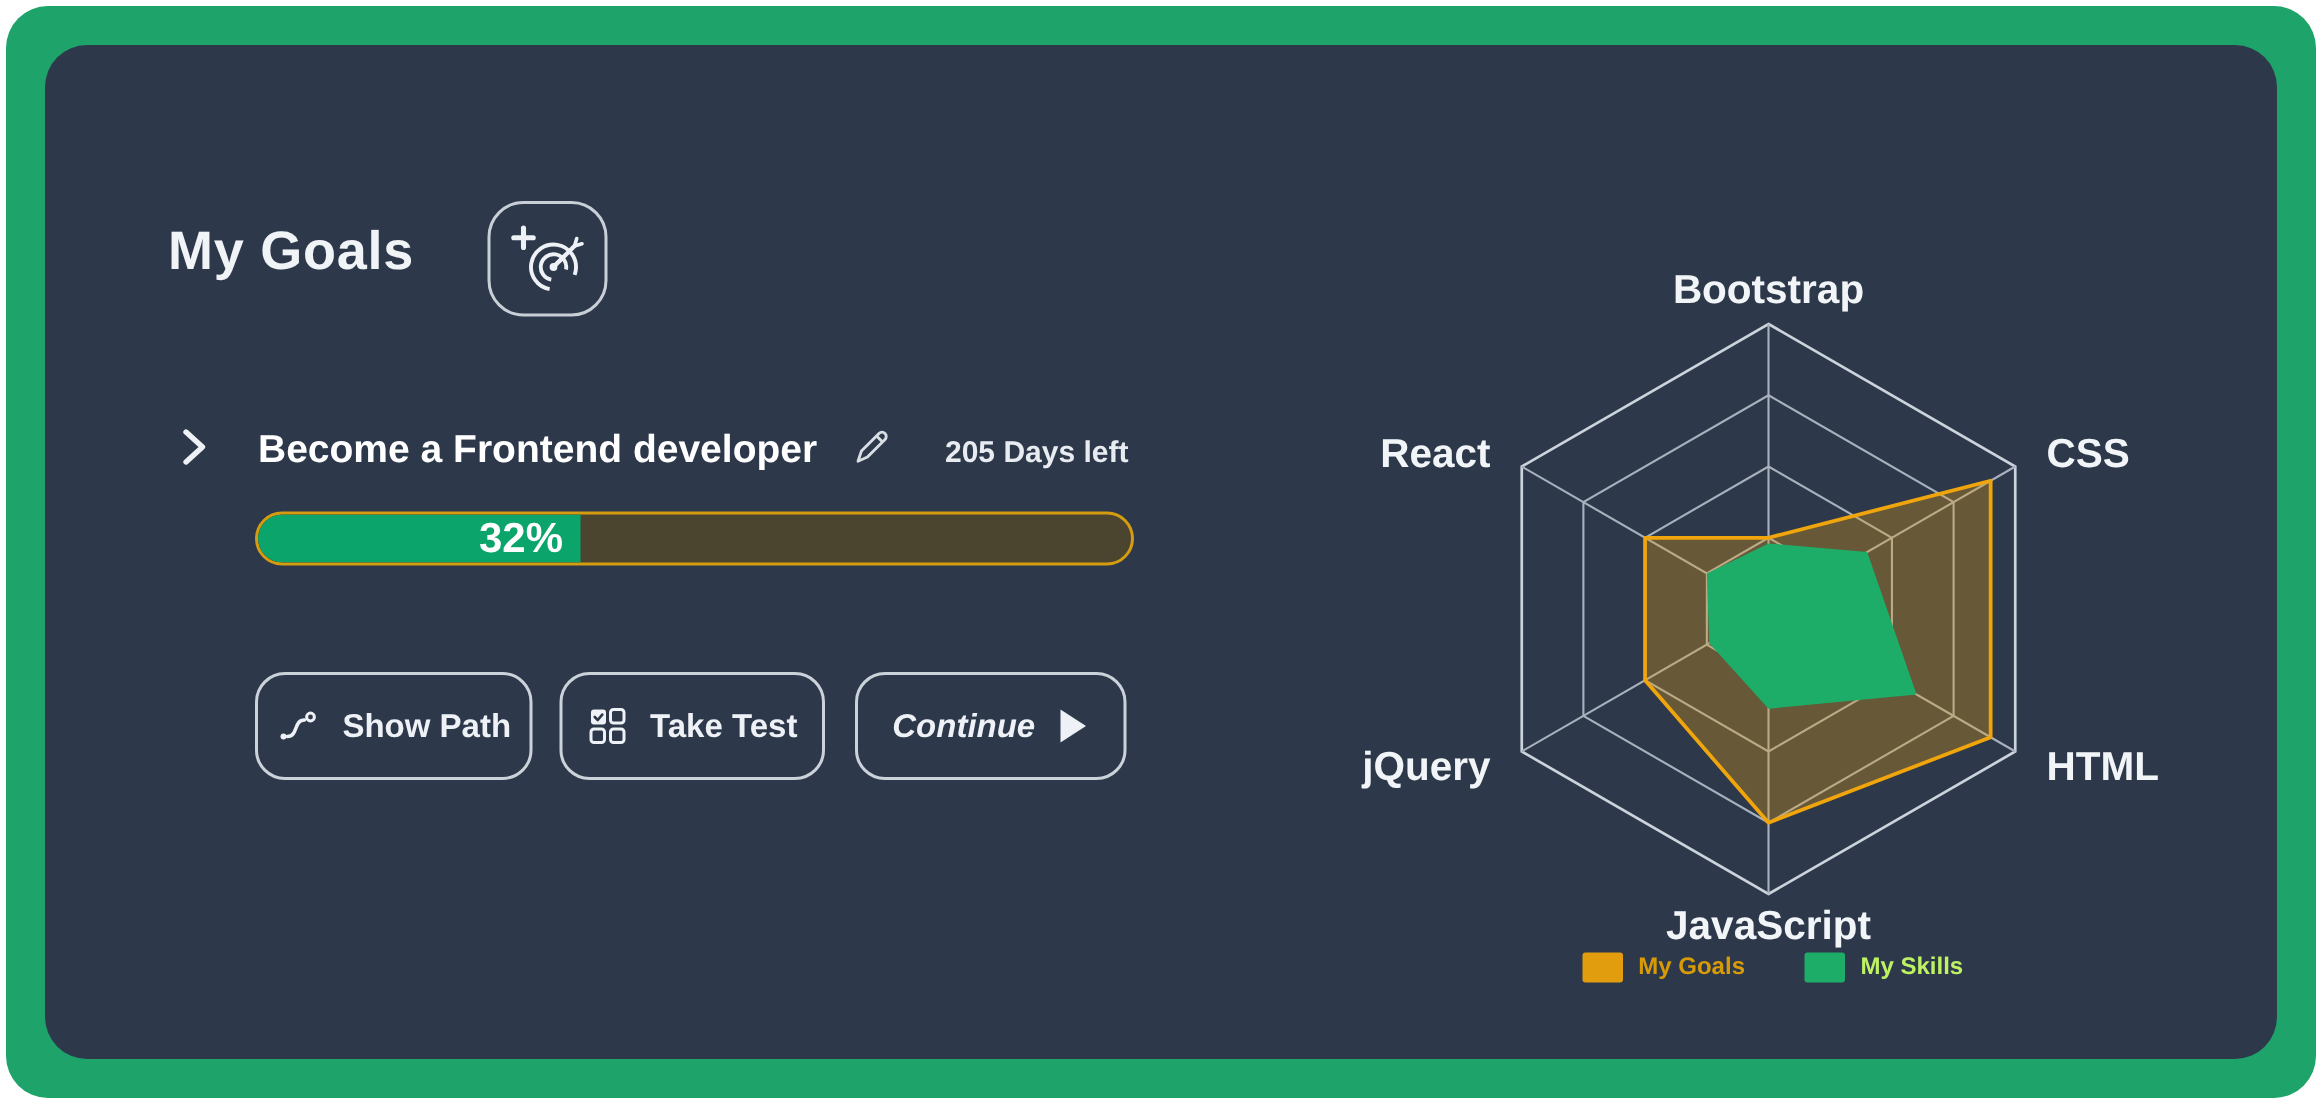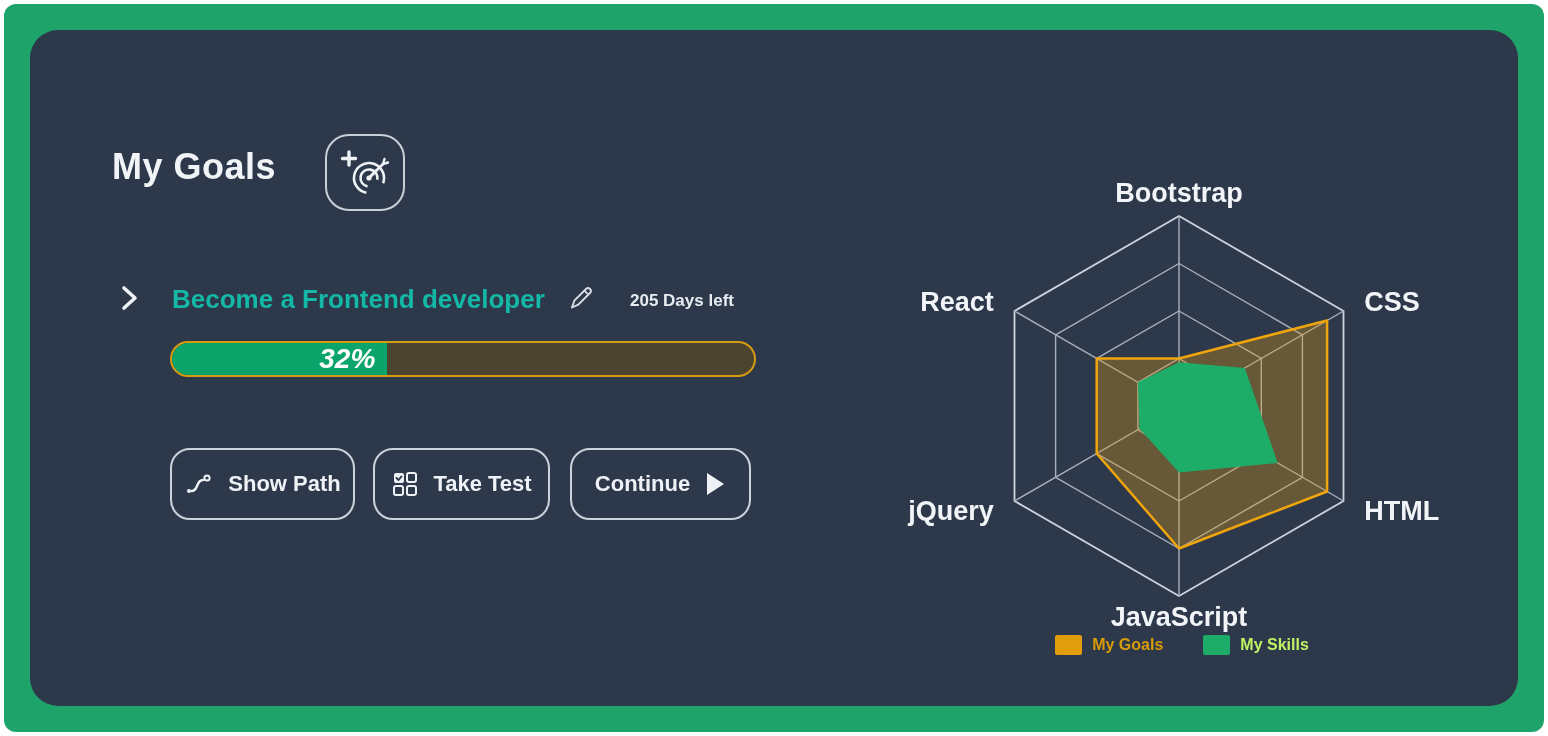--- a/index.html
+++ b/index.html
@@ -2,46 +2,46 @@
 <html><head>
 <meta charset="utf-8">
 <style>
   html,body{margin:0;padding:0;}
   body{
     width:1548px;height:736px;position:relative;background:#ffffff;
     font-family:"Liberation Sans",sans-serif;overflow:hidden;
   }
   .frame{
     position:absolute;left:4px;top:4px;right:4px;bottom:4px;
-    background:#1ea46b;border-radius:12px;
+    background:#1ea46b;border-radius:28px;
   }
   .card{
     position:absolute;left:26px;top:26px;right:26px;bottom:26px;
     background:#2d394b;border-radius:28px;
   }
   
   .page-title{
     position:absolute;left:82px;top:116px;margin:0;
     font-size:36px;font-weight:bold;color:#f1f4f7;letter-spacing:.5px;
   }
   .add-goal-btn{
     position:absolute;left:295px;top:104px;width:80px;height:77px;
     background:transparent;border:2.5px solid #c9cfd7;border-radius:24px;
     cursor:pointer;display:flex;align-items:center;justify-content:center;
   }
   
   .goal-row{position:absolute;left:86px;top:252px;width:640px;height:36px;}
   .chevron{position:absolute;left:0;top:2px;width:26px;height:28px;cursor:pointer;}
   .goal-name{
-    position:absolute;left:56px;top:2px;font-size:26px;font-weight:bold;color:#14b8a6;
+    position:absolute;left:56px;top:2px;font-size:26px;font-weight:bold;color:#ffffff;
     white-space:nowrap;
   }
   .pencil{position:absolute;left:450px;top:0px;width:30px;height:30px;cursor:pointer;}
   .days-left{
-    position:absolute;left:514px;top:9px;font-size:17px;font-weight:bold;color:#e8ecf1;
+    position:absolute;left:514px;top:9px;font-size:20px;font-weight:bold;color:#e8ecf1;
     white-space:nowrap;
   }
   
   .progress{
     position:absolute;left:140px;top:311px;width:586px;height:36px;box-sizing:border-box;
     border:2px solid #d69c10;border-radius:18px;background:#4b442f;overflow:hidden;
   }
   .progress-fill{
     height:100%;background:#0ba56c;border-radius:16px 0 0 16px;
     display:flex;align-items:center;justify-content:flex-end;
@@ -54,21 +54,21 @@
   .act-btn{
     position:absolute;top:0;height:72px;box-sizing:border-box;
     background:transparent;border:2px solid #ccd2d9;border-radius:20px;
     color:#eef1f5;font-family:"Liberation Sans",sans-serif;
     font-size:22px;font-weight:bold;cursor:pointer;
     display:flex;align-items:center;justify-content:center;gap:14px;
   }
   .act-btn svg{flex:0 0 auto;}
   #btn-show-path{left:0;width:185px;}
   #btn-take-test{left:203px;width:177px;}
-  #btn-continue{left:400px;width:181px;}
+  #btn-continue{left:400px;width:181px;font-style:italic;}
   
   .chart{position:absolute;left:872px;top:140px;width:560px;height:510px;}
   .axis-label{fill:#f2f5f8;font-family:"Liberation Sans",sans-serif;font-size:27px;font-weight:bold;}
   .ring{fill:none;stroke:#a9b1bd;stroke-width:1.4px;}
   .ring.outer{stroke:#ccd3dc;stroke-width:1.8px;}
   .spoke{stroke:#a9b1bd;stroke-width:1.4px;}
   .legend{
     position:absolute;left:0;top:462px;width:560px;height:26px;
     display:flex;align-items:center;justify-content:center;gap:40px;
   }
@@ -106,21 +106,21 @@
       <span class="pencil">
         <svg width="30" height="30" viewBox="0 0 30 30" fill="none">
           <path d="M6 25.5 l2.3-6.8 L20 7 c1.1-1.1 2.9-1.1 4 0 c1.1 1.1 1.1 2.9 0 4 L12.3 22.7 L6 25.5 z" stroke="#d9dee5" stroke-width="1.9" fill="none" stroke-linejoin="round"></path>
           <path d="M18.4 8.6 l4 4" stroke="#d9dee5" stroke-width="1.9"></path>
         </svg>
       </span>
       <span class="days-left">205 Days left</span>
     </div>
 
     <div class="progress">
-      <div class="progress-fill" style="width: 37%; font-style: italic;">
+      <div class="progress-fill" style="width: 37%;">
         <span>32%</span>
       </div>
     </div>
 
     <div class="actions">
       <button class="act-btn" id="btn-take-test">
         <svg width="28" height="28" viewBox="0 0 28 28" fill="none">
           <rect x="3" y="3" width="10" height="10" rx="2" fill="#eef1f5"></rect>
           <path d="M5.5 8 l2 2 3-3.6" stroke="#2d394b" stroke-width="1.8" fill="none" stroke-linecap="round" stroke-linejoin="round"></path>
           <rect x="16" y="3" width="9" height="9" rx="2" stroke="#eef1f5" stroke-width="2" fill="none"></rect>

